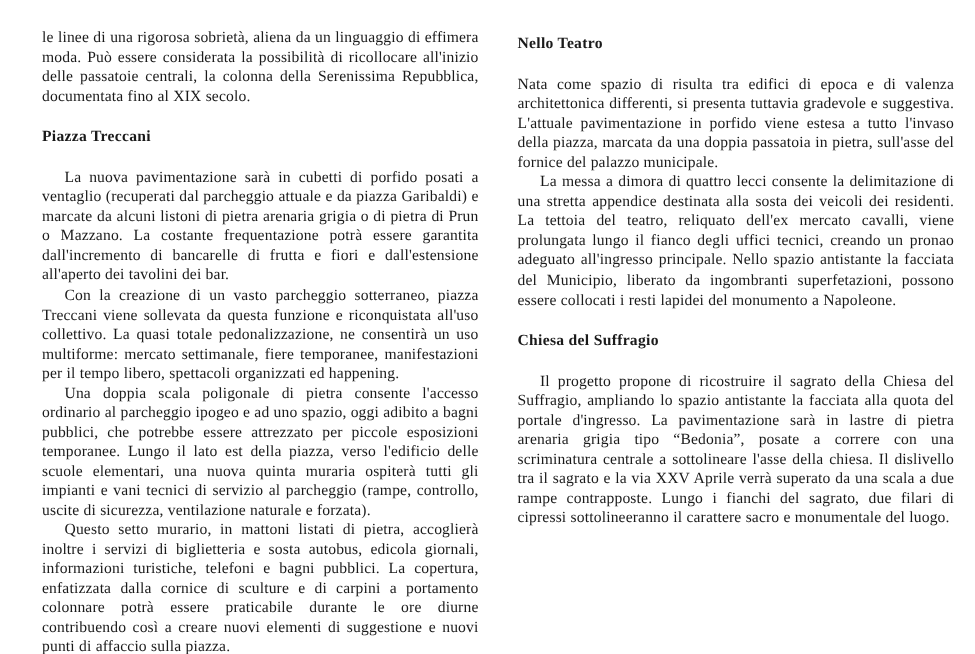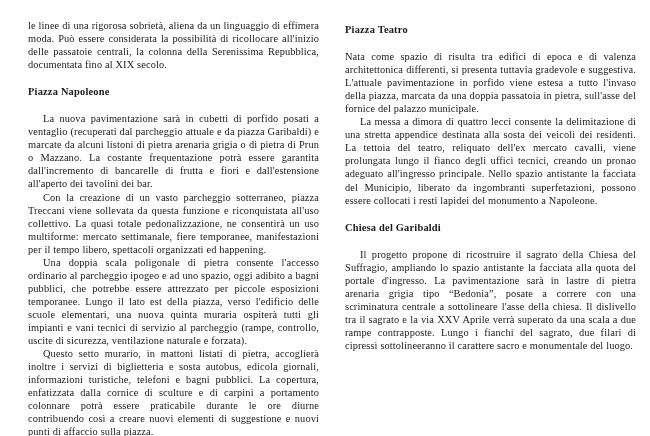--- a/index.html
+++ b/index.html
@@ -58,42 +58,42 @@
 
 <div class="page">
 
   <div class="column column-left">
     <div class="sp-top-left"></div>
 
     <p class="para noindent">le linee di una rigorosa sobrietà, aliena da un linguaggio di effimera moda. Può essere considerata la possibilità di ricollocare all'inizio delle passatoie centrali, la colonna della Serenissima Repubblica, documentata fino al XIX secolo.</p>
 
     <div class="sp-head-before"></div>
 
-    <p class="heading">Piazza Napoleone</p>
+    <p class="heading">Piazza Treccani</p>
 
     <div class="sp-head-after"></div>
 
     <p class="para indent">La nuova pavimentazione sarà in cubetti di porfido posati a ventaglio (recuperati dal parcheggio attuale e da piazza Garibaldi) e marcate da alcuni listoni di pietra arenaria grigia o di pietra di Prun o Mazzano. La costante frequentazione potrà essere garantita dall'incremento di bancarelle di frutta e fiori e dall'estensione all'aperto dei tavolini dei bar.</p>
     <p class="para indent">Con la creazione di un vasto parcheggio sotterraneo, piazza Treccani viene sollevata da questa funzione e riconquistata all'uso collettivo. La quasi totale pedonalizzazione, ne consentirà un uso multiforme: mercato settimanale, fiere temporanee, manifestazioni per il tempo libero, spettacoli organizzati ed happening.</p>
     <p class="para indent">Una doppia scala poligonale di pietra consente l'accesso ordinario al parcheggio ipogeo e ad uno spazio, oggi adibito a bagni pubblici, che potrebbe essere attrezzato per piccole esposizioni temporanee. Lungo il lato est della piazza, verso l'edificio delle scuole elementari, una nuova quinta muraria ospiterà tutti gli impianti e vani tecnici di servizio al parcheggio (rampe, controllo, uscite di sicurezza, ventilazione naturale e forzata).</p>
     <p class="para indent">Questo setto murario, in mattoni listati di pietra, accoglierà inoltre i servizi di biglietteria e sosta autobus, edicola giornali, informazioni turistiche, telefoni e bagni pubblici. La copertura, enfatizzata dalla cornice di sculture e di carpini a portamento colonnare potrà essere praticabile durante le ore diurne contribuendo così a creare nuovi elementi di suggestione e nuovi punti di affaccio sulla piazza.</p>
   </div>
 
   <div class="column column-right">
     <div class="sp-top-right"></div>
 
-    <p class="heading">Piazza Teatro</p>
+    <p class="heading">Nello Teatro</p>
 
     <div class="sp-head-after"></div>
 
     <p class="para noindent">Nata come spazio di risulta tra edifici di epoca e di valenza architettonica differenti, si presenta tuttavia gradevole e suggestiva. L'attuale pavimentazione in porfido viene estesa a tutto l'invaso della piazza, marcata da una doppia passatoia in pietra, sull'asse del fornice del palazzo municipale.</p>
     <p class="para indent">La messa a dimora di quattro lecci consente la delimitazione di una stretta appendice destinata alla sosta dei veicoli dei residenti. La tettoia del teatro, reliquato dell'ex mercato cavalli, viene prolungata lungo il fianco degli uffici tecnici, creando un pronao adeguato all'ingresso principale. Nello spazio antistante la facciata del Municipio, liberato da ingombranti superfetazioni, possono essere collocati i resti lapidei del monumento a Napoleone.</p>
 
     <div class="sp-head-before"></div>
 
-    <p class="heading">Chiesa del Garibaldi</p>
+    <p class="heading">Chiesa del Suffragio</p>
 
     <div class="sp-head-after"></div>
 
     <p class="para indent">Il progetto propone di ricostruire il sagrato della Chiesa del Suffragio, ampliando lo spazio antistante la facciata alla quota del portale d'ingresso. La pavimentazione sarà in lastre di pietra arenaria grigia tipo “Bedonia”, posate a correre con una scriminatura centrale a sottolineare l'asse della chiesa. Il dislivello tra il sagrato e la via XXV Aprile verrà superato da una scala a due rampe contrapposte. Lungo i fianchi del sagrato, due filari di cipressi sottolineeranno il carattere sacro e monumentale del luogo.</p>
   </div>
 
 </div>
 
 </body></html>

